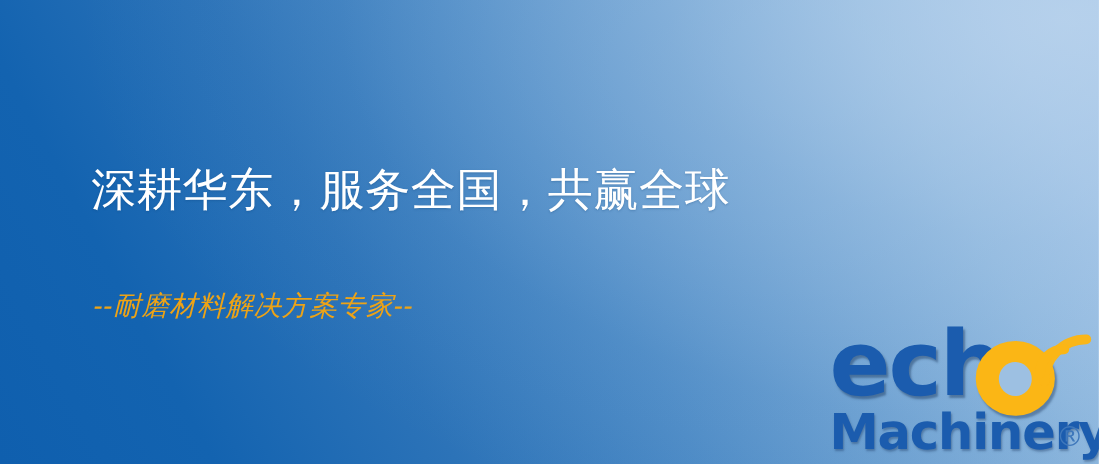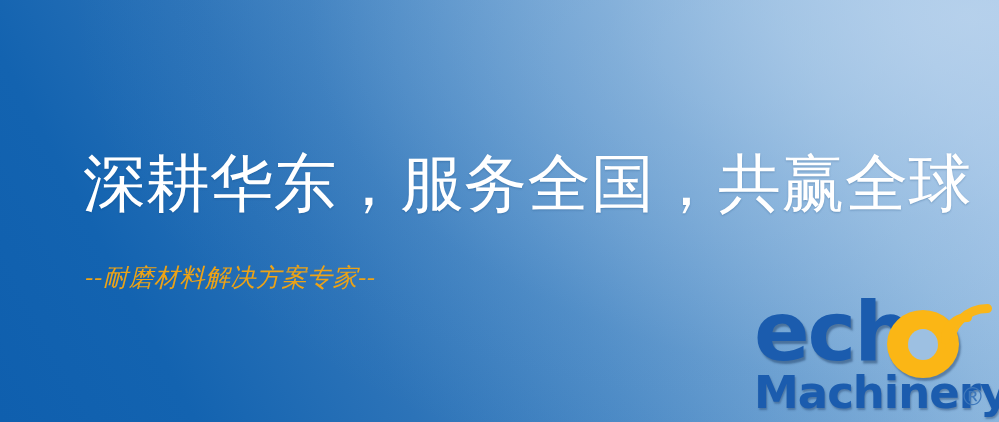--- a/index.html
+++ b/index.html
@@ -39,21 +39,21 @@
         rgba(180, 208, 236, 0.30) 30%,
         rgba(160, 196, 230, 0.06) 55%,
         rgba(0, 0, 0, 0) 75%);
   }
 
   .headline {
     position: absolute;
     left: 83px;
     top: 152px;
     font-family: "DejaVu Serif", "Liberation Serif", serif;
-    font-size: 63px;
+    font-size: 41px;
     line-height: 1;
     color: #ffffff;
     white-space: nowrap;
     letter-spacing: 0.5px;
     text-shadow: 0 1px 2px rgba(12, 60, 110, 0.28);
   }
 
   .subtitle {
     position: absolute;
     left: 85px;

